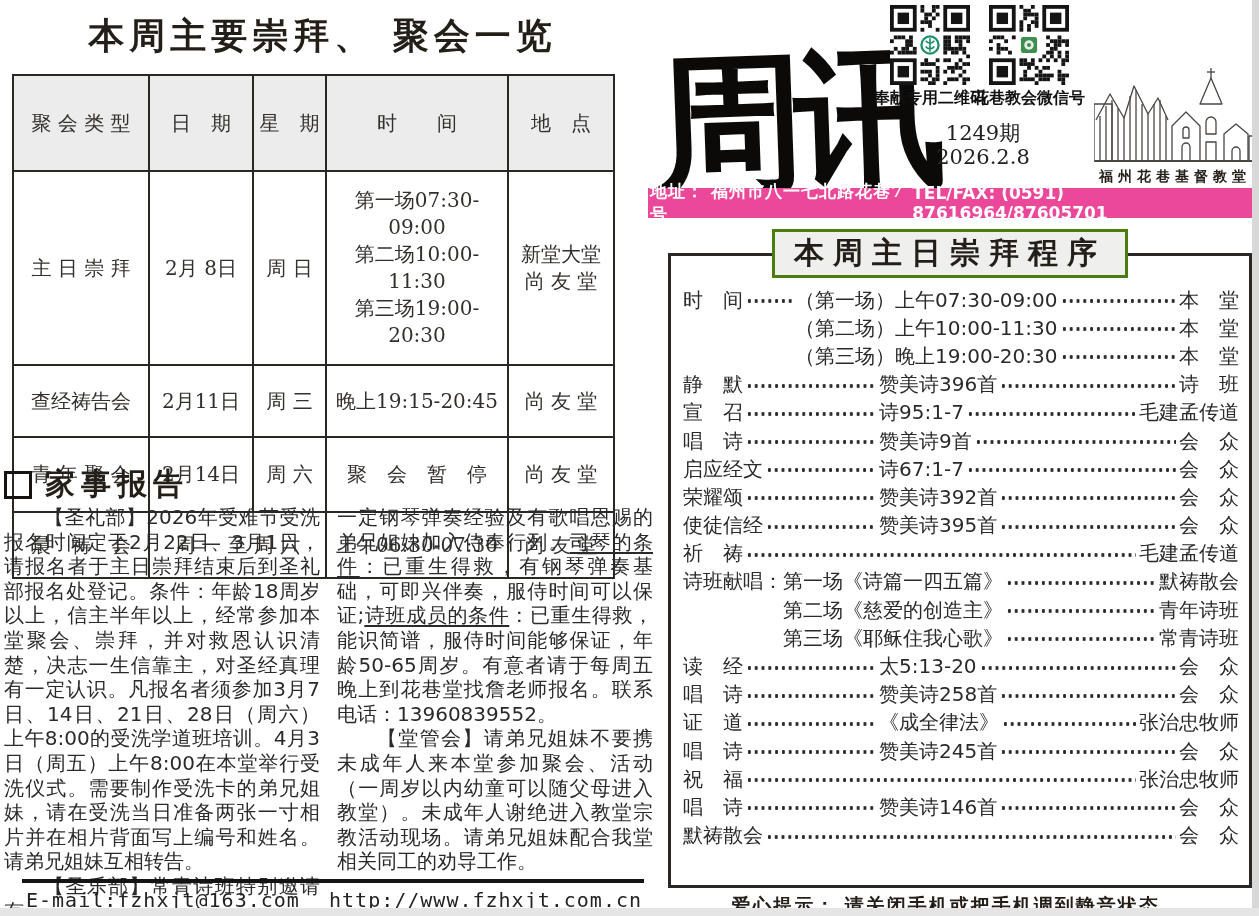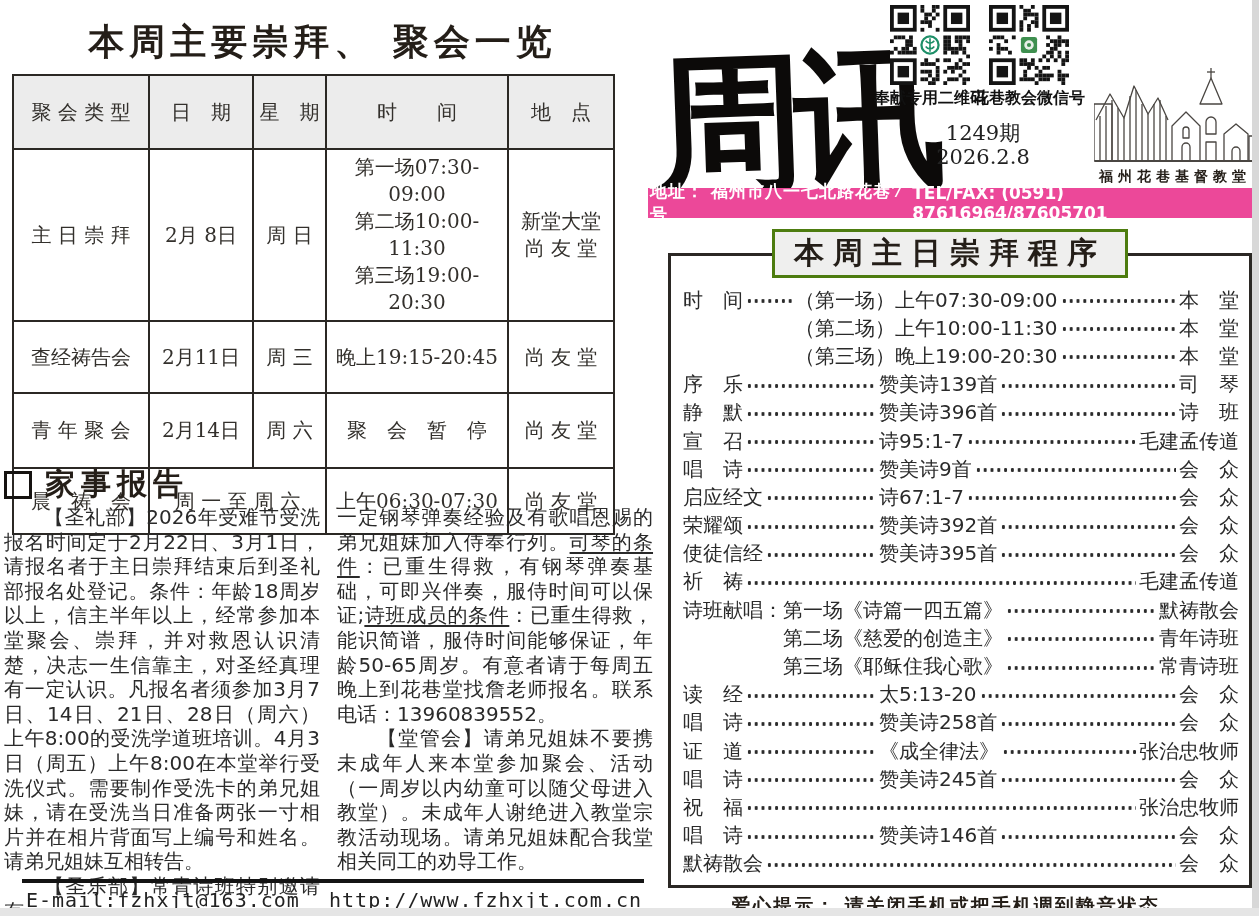--- a/index.html
+++ b/index.html
@@ -1,26 +1,26 @@
 <!DOCTYPE html>
 <html><head>
 <meta charset="utf-8">
 <style>
   html,body{margin:0;padding:0;background:#fff;}
   .page{position:relative;width:1259px;height:916px;background:#fff;color:#1c1c1c;overflow:hidden;
         font-family:"DejaVu Sans","Liberation Sans",sans-serif;}
 
   
-  .left-title{position:absolute;left:0;top:18px;width:645px;text-align:center;
+  .left-title{position:absolute;left:0;top:12px;width:645px;text-align:center;
     font-family:"DejaVu Serif","Liberation Serif",serif;font-weight:bold;font-size:36px;letter-spacing:5px;color:#241e18;}
 
   table.schedule{position:absolute;left:12px;top:74px;width:601px;border-collapse:collapse;table-layout:fixed;
     font-family:"DejaVu Serif","Liberation Serif",serif;font-size:20px;color:#33302c;}
   table.schedule th,table.schedule td{border:2px solid #2b2824;text-align:center;vertical-align:middle;
-    padding:4px 4px;font-weight:normal;overflow:hidden;}
+    padding:15px 4px;font-weight:normal;overflow:hidden;}
   table.schedule thead th{background:#ececec;height:64px;}
   td.cell-lines div{line-height:27px;}
   td.align-left{text-align:left;padding-left:14px;}
 
   .report-title{position:absolute;left:4px;top:464px;display:flex;align-items:center;}
   .report-title .sq{width:22px;height:22px;border:3px solid #151210;margin-right:13px;flex:none;}
   .report-title .tt{font-family:"DejaVu Serif","Liberation Serif",serif;font-weight:bold;font-size:30px;letter-spacing:6px;color:#241e18;}
 
   .report-cols{position:absolute;left:4px;top:505px;width:650px;display:flex;gap:17px;}
   .report-col{width:316px;font-size:20px;line-height:24.6px;text-align:justify;color:#2a2a2a;}
@@ -436,21 +436,20 @@
     <span class="addr">地址： 福州市八一七北路花巷7号</span>
     <span class="tel">TEL/FAX: (0591) 87616964/87605701</span>
   </div>
 
   <div class="program-box"></div>
   <div class="program-title">本周主日崇拜程序</div>
   <div class="program-list">
       <div class="prog-line"><span>时　间</span><i class="leader" style="width: 46px;"></i><span>（第一场）上午07:30-09:00</span><i class="leader fill"></i><span>本　堂</span></div>
       <div class="prog-line"><i style="width: 112px;"></i><span>（第二场）上午10:00-11:30</span><i class="leader fill"></i><span>本　堂</span></div>
       <div class="prog-line"><i style="width: 112px;"></i><span>（第三场）晚上19:00-20:30</span><i class="leader fill"></i><span>本　堂</span></div>
-      <div class="prog-line"><span>序　乐</span><i class="leader" style="width: 130px;"></i><span>赞美诗139首</span><i class="leader fill"></i><span>司　琴</span></div>
       <div class="prog-line"><span>静　默</span><i class="leader" style="width: 130px;"></i><span>赞美诗396首</span><i class="leader fill"></i><span>诗　班</span></div>
       <div class="prog-line"><span>宣　召</span><i class="leader" style="width: 130px;"></i><span>诗95:1-7</span><i class="leader fill"></i><span>毛建孟传道</span></div>
       <div class="prog-line"><span>唱　诗</span><i class="leader" style="width: 130px;"></i><span>赞美诗9首</span><i class="leader fill"></i><span>会　众</span></div>
       <div class="prog-line"><span>启应经文</span><i class="leader" style="width: 110px;"></i><span>诗67:1-7</span><i class="leader fill"></i><span>会　众</span></div>
       <div class="prog-line"><span>荣耀颂</span><i class="leader" style="width: 130px;"></i><span>赞美诗392首</span><i class="leader fill"></i><span>会　众</span></div>
       <div class="prog-line"><span>使徒信经</span><i class="leader" style="width: 110px;"></i><span>赞美诗395首</span><i class="leader fill"></i><span>会　众</span></div>
       <div class="prog-line"><span>祈　祷</span><i class="leader fill"></i><span>毛建孟传道</span></div>
       <div class="prog-line"><span>诗班献唱：第一场《诗篇一四五篇》</span><i class="leader fill"></i><span>默祷散会</span></div>
       <div class="prog-line"><i style="width: 100px;"></i><span>第二场《慈爱的创造主》</span><i class="leader fill"></i><span>青年诗班</span></div>
       <div class="prog-line"><i style="width: 100px;"></i><span>第三场《耶稣住我心歌》</span><i class="leader fill"></i><span>常青诗班</span></div>

